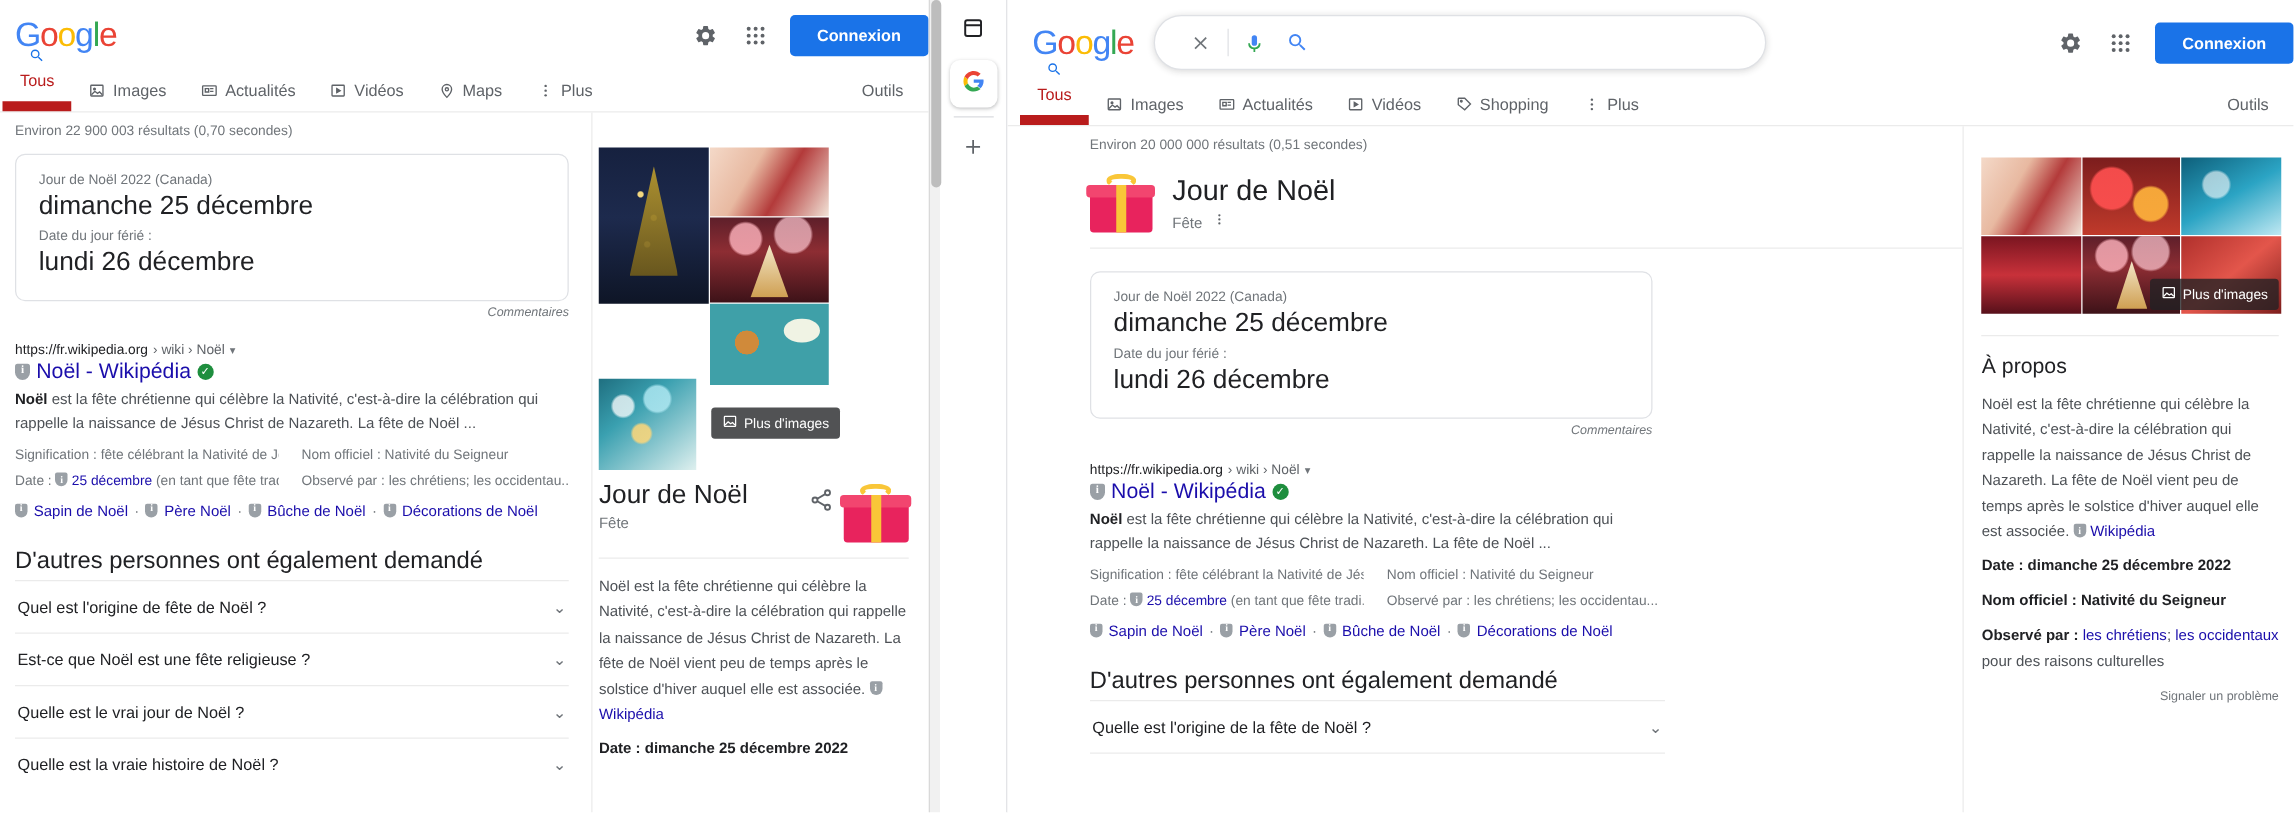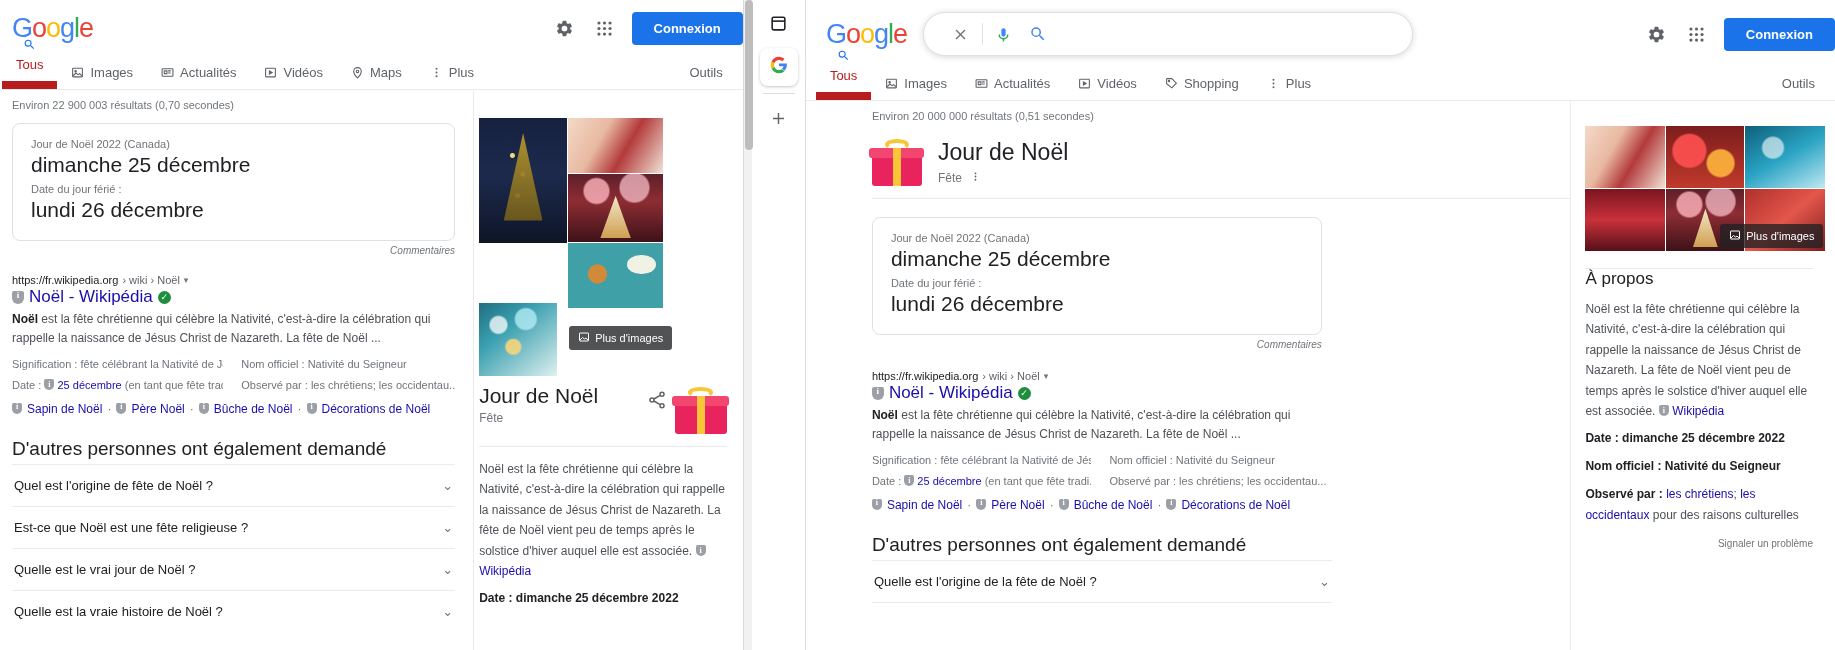--- a/index.html
+++ b/index.html
@@ -641,21 +641,21 @@
             <span>
               <svg width="12" height="12" viewBox="0 0 24 24" fill="none" stroke="#fff" stroke-width="2">
                   <rect x="3" y="4" width="18" height="16" rx="1"></rect>
                   <path d="M4 18l5-5 4 3 3-2 4 4"></path>
                 </svg>
             </span>
             <span>Plus d'images</span>
           </div>
         </div>
 
-        <div style="border-top:1px solid #ebebeb; margin:16px 22px 0 14px; ">
+        <div style="border-top:1px solid #ebebeb; margin:16px 12px 0 14px; padding-top:14px;">
           <div class="kp-h">À propos</div>
           <div class="kp-desc" style="margin-top:10px">
             <span>Noël est la fête chrétienne qui célèbre la Nativité, c'est-à-dire la célébration qui rappelle la naissance de Jésus Christ de Nazareth. La fête de Noël vient peu de temps après le solstice d'hiver auquel elle est associée.</span>
             <span class="wk sm" style="vertical-align:-1px"></span>
             <span class="link">Wikipédia</span>
           </div>
           <div class="kp-fact">
             <b>Date :</b>
             <b>dimanche 25 décembre 2022</b>
           </div>

